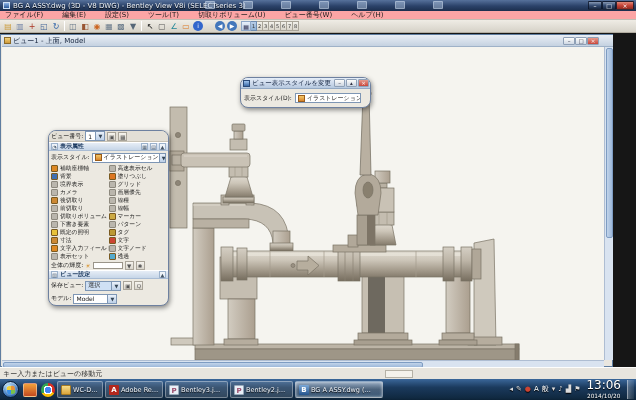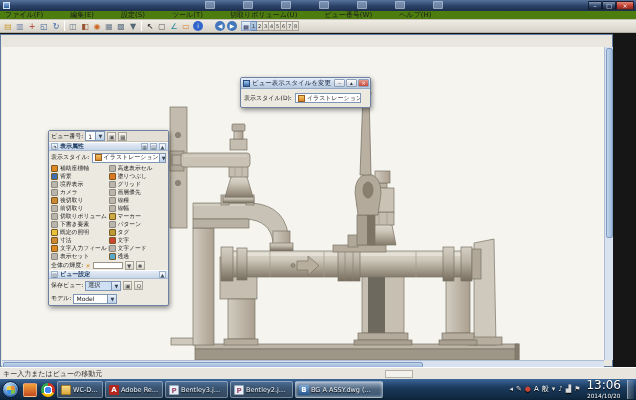--- a/index.html
+++ b/index.html
@@ -10,21 +10,21 @@
   
   #titlebar{left:0;top:0;width:636px;height:11px;background:linear-gradient(#56719b,#2b4269 55%,#1c2f4e);display:flex;align-items:center;overflow:hidden}
   #app-icon{width:7px;height:7px;margin:0 3px 0 3px;background:linear-gradient(#8fb4e8,#2a5a9a);border:1px solid #cfe0f4;flex:none}
   #win-title{font-size:7px;color:#eef3fa;white-space:nowrap;text-shadow:0 1px 1px #000;flex:none}
   .ghost{position:absolute;top:1px;width:10px;height:8px;background:rgba(190,210,235,.45);border:1px solid rgba(230,240,250,.35);border-radius:1px}
   #win-controls{margin-left:auto;display:flex;flex:none;margin-right:2px;position:relative;z-index:2}
   .wc{width:14px;height:9px;font-size:6px;line-height:8px;text-align:center;color:#fff;background:linear-gradient(rgba(255,255,255,.35),rgba(255,255,255,.05) 45%,rgba(0,0,0,.25));border:1px solid rgba(10,20,40,.8);border-radius:1px}
   .wc.close{background:linear-gradient(#e08a7a,#c9473b 45%,#8e2a20);width:18px}
 
   
-  #menubar{left:0;top:11px;width:636px;height:9px;background:#4d7c0f;border-bottom:1px solid #c2beb3;display:flex;align-items:center;gap:27px;padding-left:5px;font-size:7px;line-height:9px;white-space:nowrap;overflow:hidden}
+  #menubar{left:0;top:11px;width:636px;height:9px;background:#fca5a5;border-bottom:1px solid #c2beb3;display:flex;align-items:center;gap:19px;padding-left:5px;font-size:7px;line-height:9px;white-space:nowrap;overflow:hidden}
   .menu-item{color:#1a1a1a}
   #toolbar{left:0;top:20px;width:636px;height:13px;background:linear-gradient(#efece5,#d6d2c8);border-bottom:1px solid #b2ada1;display:flex;align-items:center;padding-left:2px;overflow:hidden}
   .tb-btn{width:12px;height:11px;font-size:8px;line-height:11px;text-align:center;border-radius:2px;flex:none;overflow:hidden}
   .tb-btn.round{border-radius:50%;width:10px;height:10px;font-size:6px;line-height:10px;margin:0 1px}
   .tb-sep{width:1px;height:10px;background:#aaa59a;border-right:1px solid #fff;margin:0 2px;flex:none}
   .tb-gap{flex:none}
   #view-group{display:flex;align-items:center;margin-left:3px}
   #view-group-icon{width:10px;height:10px;background:linear-gradient(#e8f0fa,#b9cbe2);border:1px solid #8fa8c8;font-size:6px;line-height:9px;text-align:center;color:#335;flex:none}
   .vn-btn{width:6px;height:10px;font-size:5px;line-height:9px;text-align:center;background:linear-gradient(#f2f0ea,#d9d5cc);border:1px solid #a9a499;border-left:none;color:#333;flex:none}
   .vn-btn.on{background:linear-gradient(#b8cde8,#8fb0d4);border-color:#6f8cb0}
@@ -38,21 +38,21 @@
   #vw-controls{margin-left:auto;display:flex;margin-right:14px}
   .vwc{width:12px;height:8px;font-size:5.5px;line-height:7px;text-align:center;color:#334;background:linear-gradient(#fdfdfb,#cfd8e4);border:1px solid #8fa0b6;border-radius:1px}
   .vwc.close{background:linear-gradient(#e59a8c,#c9473b);color:#fff}
   #vw-canvas{left:1px;top:12px;width:602px;height:313px;background:#f5f4ef;overflow:hidden}
   #vw-vscroll{left:603px;top:12px;width:9px;height:313px;background:#d9e3f0;border-left:1px solid #aebdd2}
   #vw-vthumb{position:absolute;left:1px;top:1px;width:7px;height:190px;background:linear-gradient(90deg,#c2d4ea,#9db8da);border:1px solid #7e9cc2;border-radius:2px}
   #vw-hscroll{left:1px;top:325px;width:602px;height:8px;background:#d9e3f0;border-top:1px solid #aebdd2}
   #vw-hthumb{position:absolute;left:1px;top:1px;width:420px;height:6px;background:linear-gradient(#c2d4ea,#9db8da);border:1px solid #7e9cc2;border-radius:2px}
 
   
-  .dlg{background:#ece9e1;border:1px solid #6e81a0;box-shadow:1px 2px 5px rgba(0,0,0,.45);border-radius:2px;overflow:hidden}
+  .dlg{background:#ece9e1;border:1px solid #6e81a0;box-shadow:1px 2px 5px rgba(0,0,0,.45);border-radius:8px;overflow:hidden}
   .dlg-title{height:11px;background:linear-gradient(#e5edf8,#b7c9e0);border-bottom:1px solid #93a9c4;display:flex;align-items:center;padding:0 1px 0 2px}
   .dlg-title .dico{width:7px;height:7px;background:linear-gradient(#9fc4ee,#3a6aa8);border:1px solid #2a4a78;margin-right:2px;flex:none}
   .dlg-title .dtxt{font-size:6.5px;color:#122340;white-space:nowrap;overflow:hidden;flex:1}
   .dbtn{width:11px;height:8px;font-size:5.5px;line-height:7px;text-align:center;background:linear-gradient(#fdfdfb,#ccd6e2);border:1px solid #8fa0b6;border-radius:1px;color:#334;margin-left:1px;flex:none}
   .dbtn.close{background:linear-gradient(#e59a8c,#c9473b);color:#fff}
 
   #style-dlg{left:240px;top:44px;width:131px}
   #style-dlg-body{display:flex;align-items:center;padding:4px 3px;gap:3px}
   .lbl{font-size:6px;color:#222;white-space:nowrap}
   .combo{background:#fff;border:1px solid #7e96b4;height:10px;display:flex;align-items:center;font-size:6px;padding-left:2px;white-space:nowrap;overflow:hidden}
@@ -101,20 +101,21 @@
   #clock{text-align:center;color:#fff;line-height:1.15;text-shadow:0 1px 1px #000;margin:0 3px}
   #clock .t{font-size:12px}
   #clock .d{font-size:5.8px}
   #show-desktop{width:7px;height:19px;background:linear-gradient(90deg,rgba(255,255,255,.25),rgba(255,255,255,.08));border-left:1px solid rgba(255,255,255,.5)}
 </style>
 </head>
 <body>
 
 <div class="abs" id="titlebar">
   <div id="app-icon"></div>
+  <span id="win-title">BG A ASSY.dwg (3D - V8 DWG) - Bentley View V8i (SELECTseries 3)</span>
   <div id="win-controls">
     <div class="wc">–</div>
     <div class="wc">□</div>
     <div class="wc close">×</div>
   </div>
 <div class="ghost" style="left: 205px;"></div>
     <div class="ghost" style="left: 243px;"></div>
     <div class="ghost" style="left: 281px;"></div>
     <div class="ghost" style="left: 319px;"></div>
     <div class="ghost" style="left: 357px;"></div>
@@ -166,20 +167,29 @@
         <div class="vn-btn">6</div>
         <div class="vn-btn">7</div>
         <div class="vn-btn">8</div>
       </div>
   </div>
 </div>
 
 <div class="abs" id="workspace">
 
   <div class="abs" id="viewwin">
+    <div class="abs" id="vw-titlebar">
+      <div id="vw-icon"></div>
+      <span id="vw-title">ビュー1 - 上面, Model</span>
+      <div id="vw-controls">
+        <div class="vwc">–</div>
+        <div class="vwc">□</div>
+        <div class="vwc close">×</div>
+      </div>
+    </div>
 
     <div class="abs" id="vw-canvas">
       
       <svg width="602" height="313" viewBox="0 0 602 313">
         <defs>
           <linearGradient id="pipeV" x1="0" y1="0" x2="0" y2="1">
             <stop offset="0" stop-color="#e0dbd1"></stop>
               <stop offset=".35" stop-color="#cdc6b9"></stop>
             <stop offset=".7" stop-color="#a89f90"></stop>
               <stop offset="1" stop-color="#857c6d"></stop>

